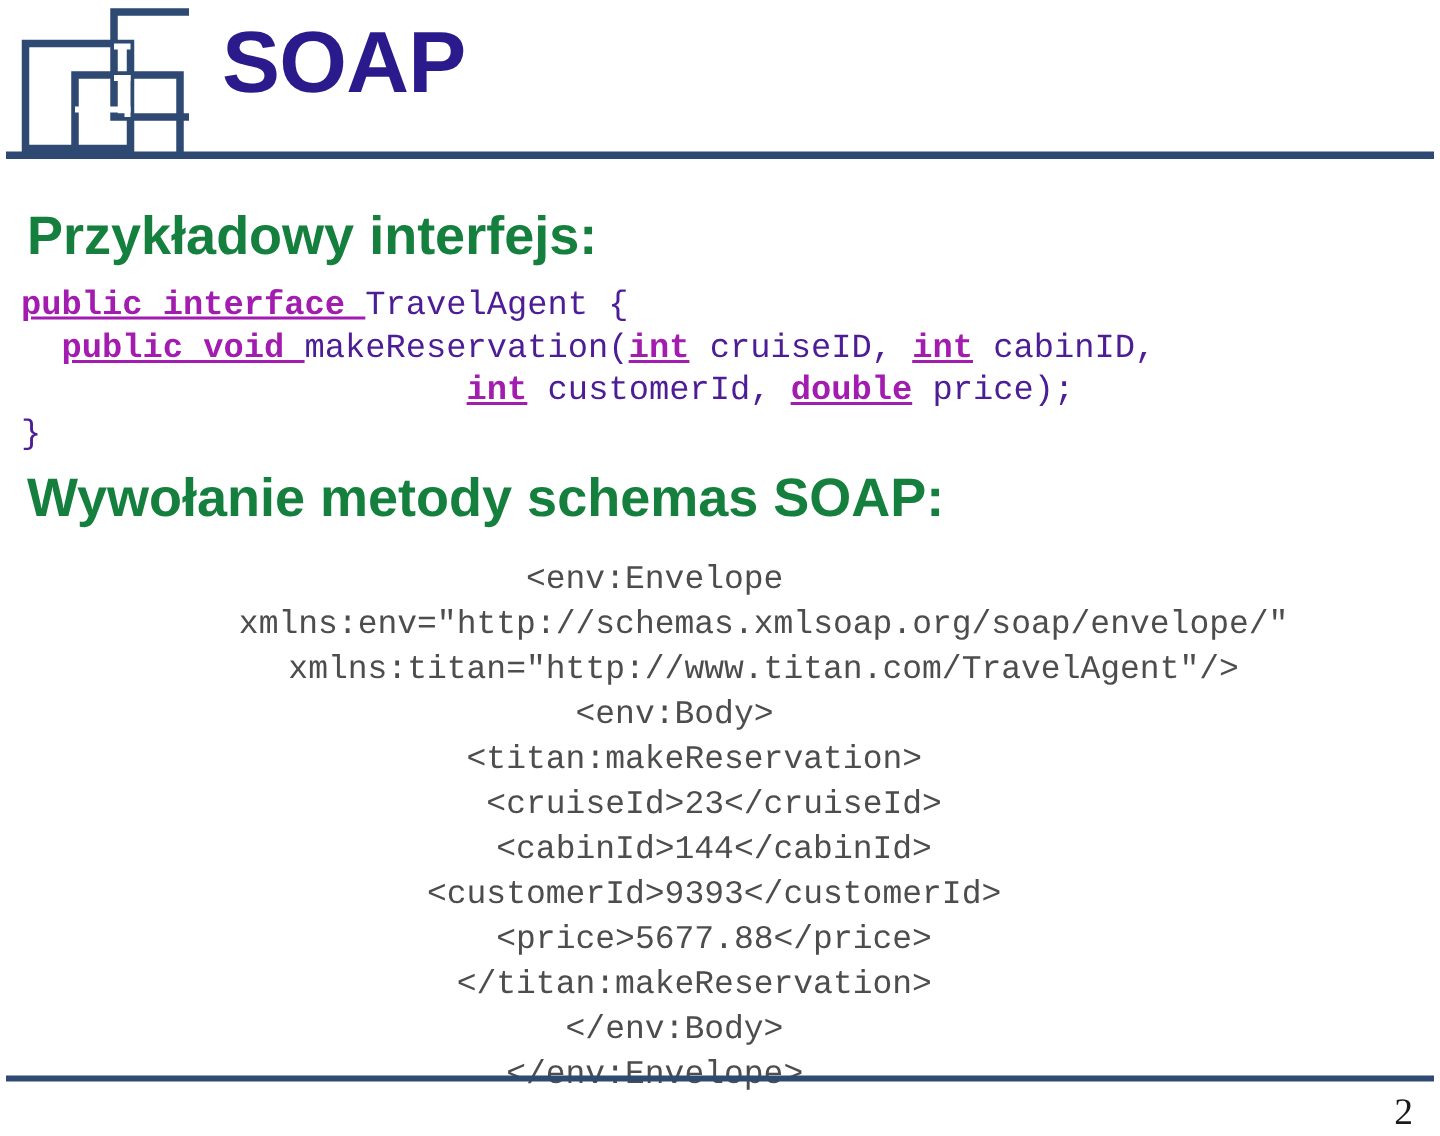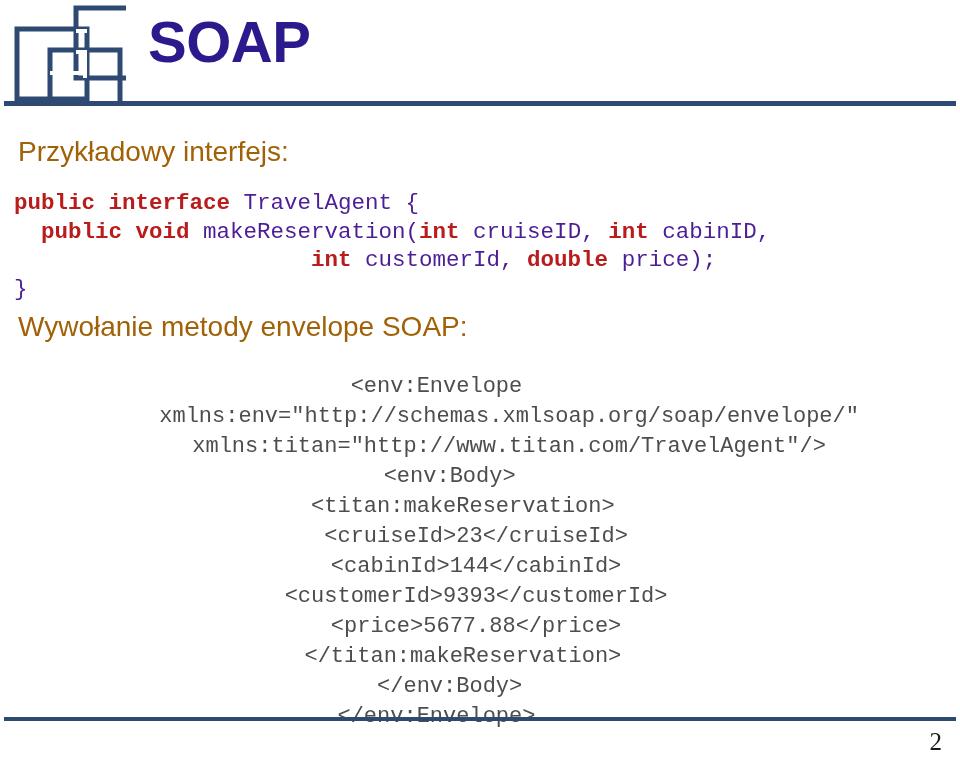--- a/index.html
+++ b/index.html
@@ -54,43 +54,45 @@
   #slide-body {
     position: absolute;
     left: 0;
     top: 110px;
     width: 960px;
     height: 580px;
   }
   .section-heading {
     position: absolute;
     left: 18px;
-    font-size: 28px;
-    color: #a16207;
+    font-size: 36px;
+    color: #15803d;
     font-family: "Liberation Sans", sans-serif;
     white-space: nowrap;
+    font-weight: bold;
   }
   #heading-interface { top: 26px; }
   #heading-invocation { top: 201px; }
 
   .code-block {
     position: absolute;
     left: 14px;
     font-family: "Liberation Mono", monospace;
     font-size: 22.5px;
     line-height: 28.5px;
     color: #4a4a4a;
     white-space: pre;
   }
   #code-java { top: 79px; }
   #code-xml  { top: 262px; font-size: 22px; line-height: 30px; color: #4d4d4d; text-align: center; }
 
   .kw {
-    color: #b91c1c;
+    color: #a21caf;
     font-weight: bold;
+    text-decoration: underline;
   }
   .ident { color: #4c1d95; }
 
   
   #slide-footer {
     position: absolute;
     left: 0;
     top: 690px;
     width: 960px;
     height: 67px;
@@ -134,21 +136,21 @@
 
   <div id="header-rule"></div>
 </div>
 
 <div id="slide-body">
 
   <div id="heading-interface" class="section-heading">Przykładowy interfejs:</div>
 
   <div id="code-java" class="code-block"><div><span class="kw">public interface </span><span class="ident">TravelAgent {</span></div><div><span class="ident">  </span><span class="kw">public void </span><span class="ident">makeReservation(</span><span class="kw">int</span><span class="ident"> cruiseID, </span><span class="kw">int</span><span class="ident"> cabinID,</span></div><div><span class="ident">                      </span><span class="kw">int</span><span class="ident"> customerId, </span><span class="kw">double</span><span class="ident"> price);</span></div><div><span class="ident">}</span></div></div>
 
-  <div id="heading-invocation" class="section-heading">Wywołanie metody envelope SOAP:</div>
+  <div id="heading-invocation" class="section-heading">Wywołanie metody schemas SOAP:</div>
 
   <div id="code-xml" class="code-block"><div>&lt;env:Envelope</div><div>           xmlns:env="http://schemas.xmlsoap.org/soap/envelope/"</div><div>           xmlns:titan="http://www.titan.com/TravelAgent"/&gt;</div><div>  &lt;env:Body&gt;</div><div>    &lt;titan:makeReservation&gt;</div><div>      &lt;cruiseId&gt;23&lt;/cruiseId&gt;</div><div>      &lt;cabinId&gt;144&lt;/cabinId&gt;</div><div>      &lt;customerId&gt;9393&lt;/customerId&gt;</div><div>      &lt;price&gt;5677.88&lt;/price&gt;</div><div>    &lt;/titan:makeReservation&gt;</div><div>  &lt;/env:Body&gt;</div><div>&lt;/env:Envelope&gt;</div></div>
 </div>
 
 <div id="slide-footer">
   <div id="footer-rule"></div>
   <div id="page-number">2</div>
 </div>
 
 </body></html>

